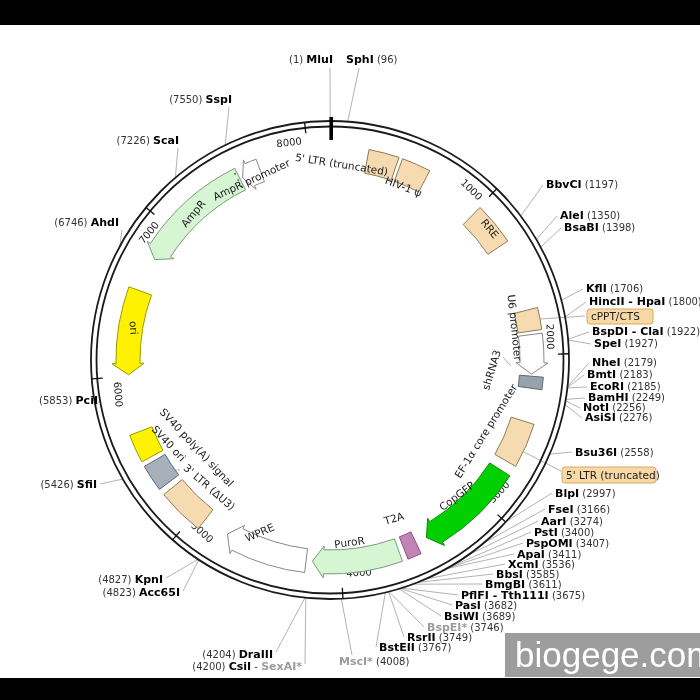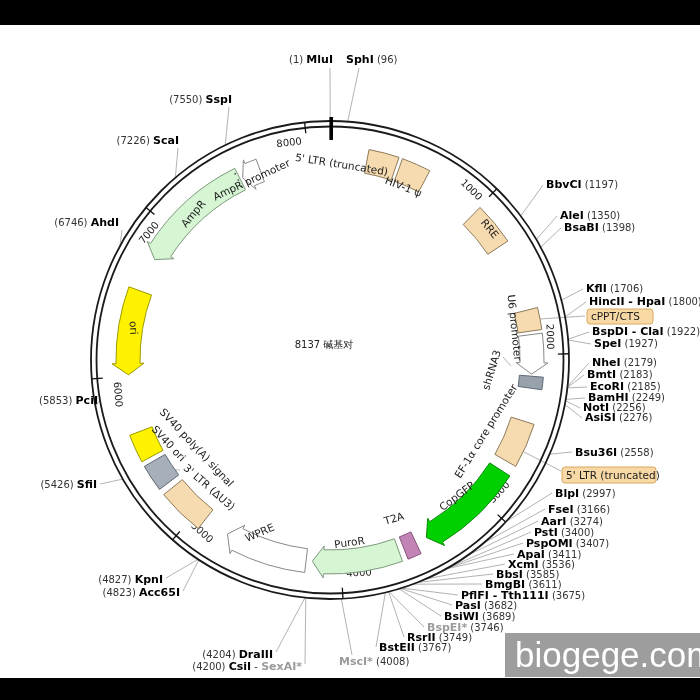--- a/index.html
+++ b/index.html
@@ -172,21 +172,20 @@
       <text x="119" y="226" text-anchor="end"><tspan class="ep">(6746) </tspan><tspan class="en">AhdI</tspan></text>
       <text x="179" y="144" text-anchor="end"><tspan class="ep">(7226) </tspan><tspan class="en">ScaI</tspan></text>
       <text x="232" y="103" text-anchor="end"><tspan class="ep">(7550) </tspan><tspan class="en">SspI</tspan></text>
       <rect x="587" y="309" width="66" height="15" rx="3" ry="3" fill="#F8D9A6" stroke="#D9A860" stroke-width="1"></rect>
       <text x="591" y="320" class="hl-text">cPPT/CTS</text>
       <rect x="562" y="467" width="94" height="16" rx="3" ry="3" fill="#F8D9A6" stroke="#D9A860" stroke-width="1"></rect>
       <text x="566" y="479" class="hl-text">5' LTR (truncated)</text>
     </svg>
 
   <div class="title-block">
-    <div class="map-size">8137 碱基对</div>
   </div>
 
   <div class="watermark" id="watermark" style="left: 505px; top: 633px; width: 195px; height: 44px; background: rgb(157, 157, 157);">
     <span>biogege.com</span>
   </div>
 
   <div class="bar bottom" id="bottom-bar" style="top: 678px; height: 22px; background: rgb(0, 0, 0);"></div>
 </div>
 
 </body></html>

